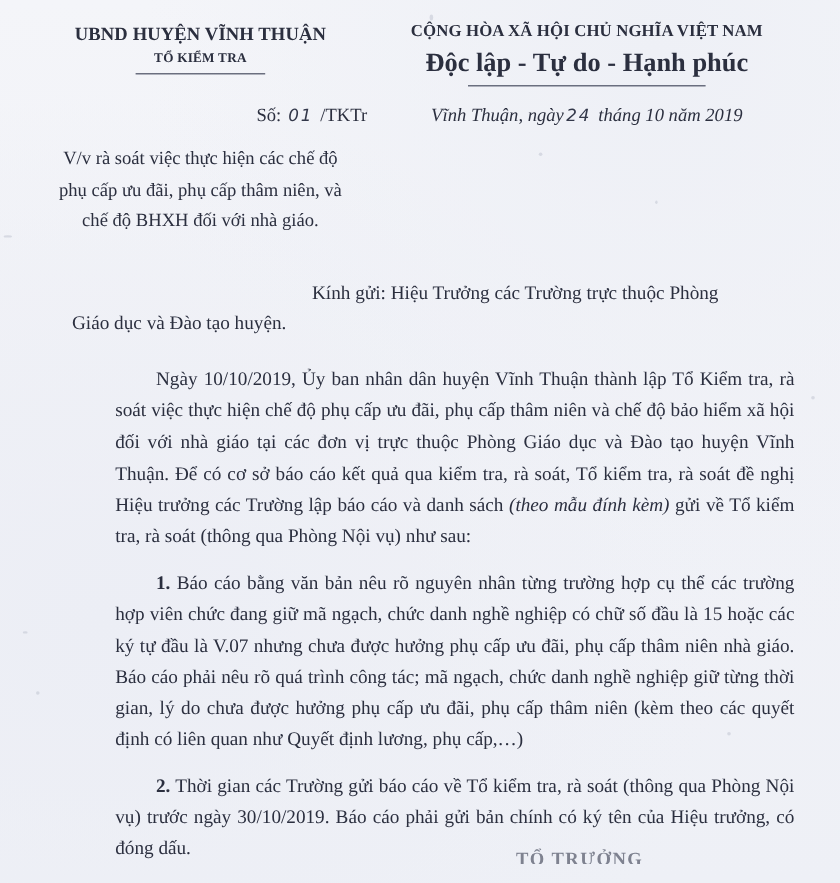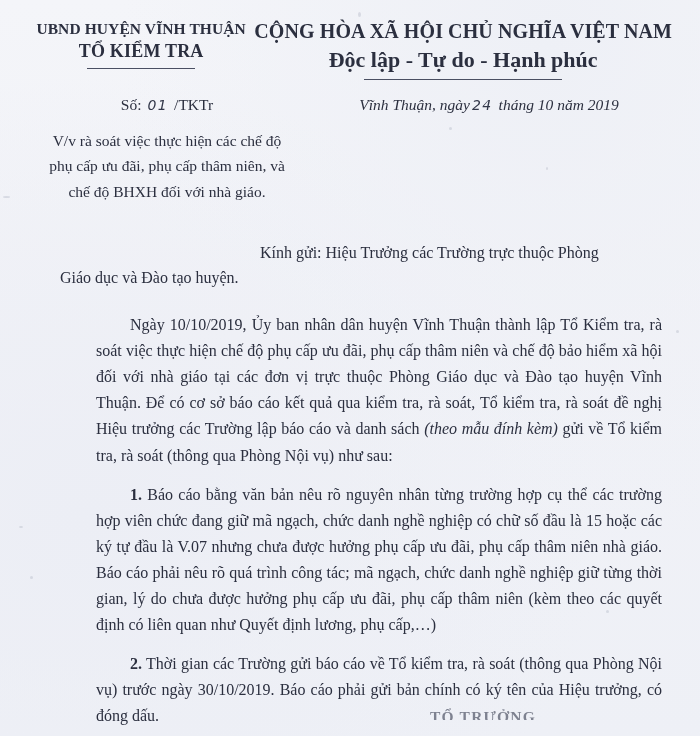--- a/index.html
+++ b/index.html
@@ -42,29 +42,29 @@
   }
   .org-line {
     font-size: 15.5px;
     letter-spacing: 0.1px;
     line-height: 1.32;
     white-space: nowrap;
     font-weight: bold;
   }
   .org-sub {
     font-weight: bold;
-    font-size: 18px;
+    font-size: 11px;
     letter-spacing: 0.2px;
     line-height: 1.42;
     display: inline-block;
     position: relative;
   }
   .nation-line {
     font-weight: bold;
-    font-size: 20px;
+    font-size: 14px;
     letter-spacing: 0.1px;
     line-height: 1.3;
     white-space: nowrap;
     font-family: Liberation Serif, serif;
   }
   .motto-line {
     font-weight: bold;
     font-size: 22px;
     line-height: 1.45;
     display: inline-block;
@@ -80,21 +80,21 @@
   .rule-right { width: 198px; }
 
   
   .meta-row {
     display: flex;
     padding: 16px 28px 0 28px;
     align-items: baseline;
   }
   .meta-left {
     width: 278px;
-    text-align: center;
+    text-align: right;
     font-size: 15.5px;
     white-space: nowrap;
   }
   .meta-right {
     flex: 1;
     text-align: center;
     font-style: italic;
     font-size: 15.5px;
     white-space: nowrap;
   }

